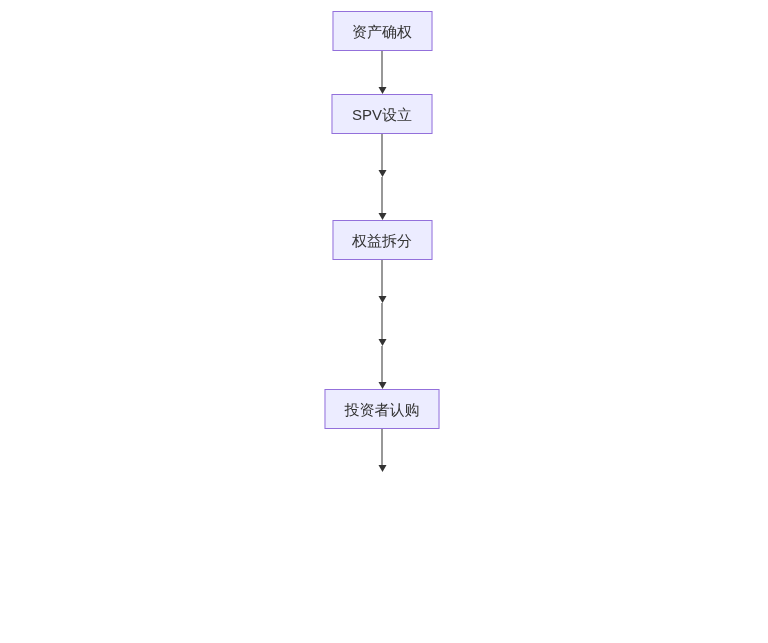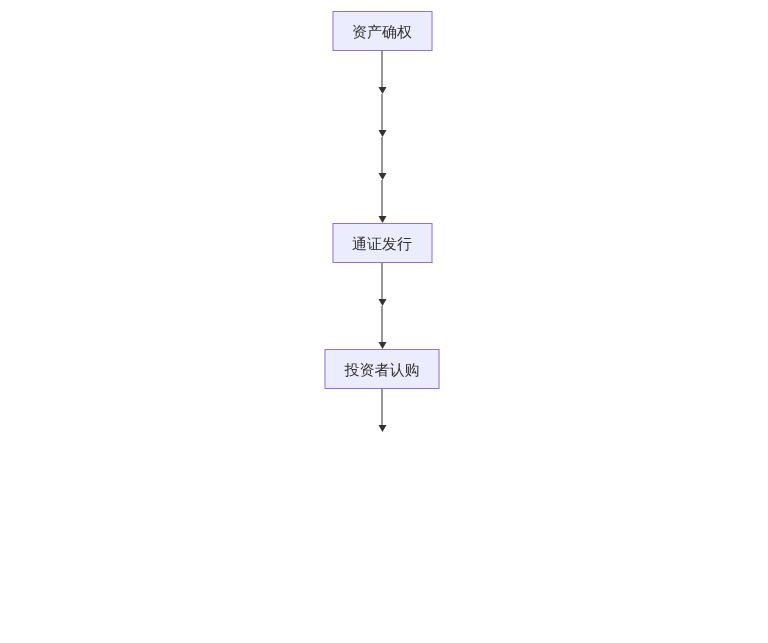--- a/index.html
+++ b/index.html
@@ -70,41 +70,44 @@
 
     <div class="node">
       <span>资产确权</span>
     </div>
 
     <div class="arrow">
       <div class="line"></div>
       <div class="head"></div>
     </div>
 
-
-    <div class="arrow">
-      <div class="line"></div>
-      <div class="head"></div>
+    <div class="node">
+      <span>SPV设立</span>
     </div>
-
 
     <div class="arrow">
       <div class="line"></div>
       <div class="head"></div>
     </div>
 
 
     <div class="arrow">
       <div class="line"></div>
       <div class="head"></div>
     </div>
 
     <div class="node">
-      <span>通证发行</span>
+      <span>权益拆分</span>
     </div>
+
+    <div class="arrow">
+      <div class="line"></div>
+      <div class="head"></div>
+    </div>
+
 
     <div class="arrow">
       <div class="line"></div>
       <div class="head"></div>
     </div>
 
 
     <div class="arrow">
       <div class="line"></div>
       <div class="head"></div>

